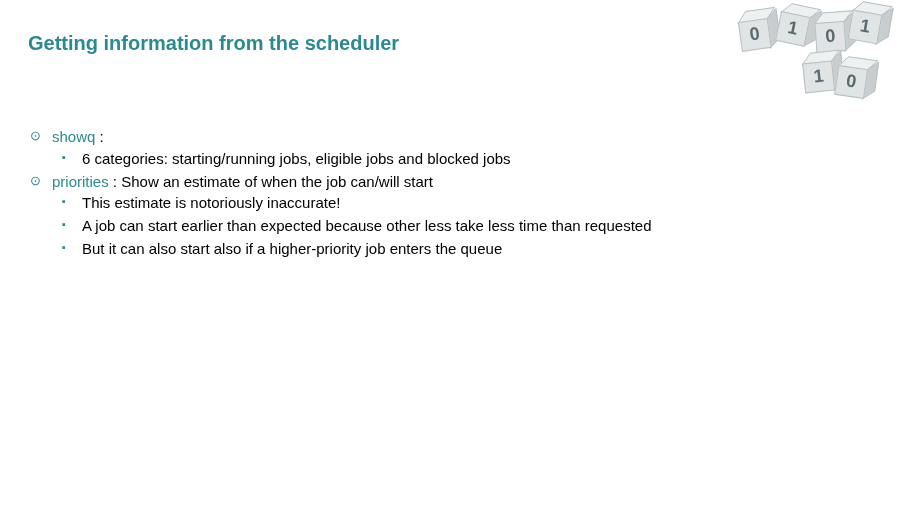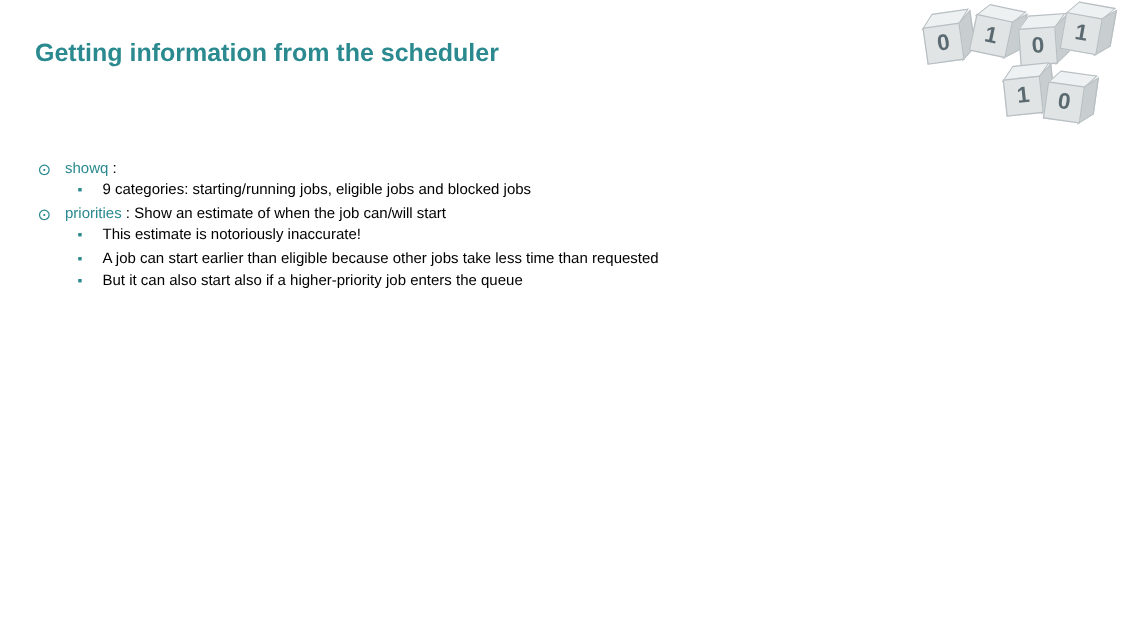--- a/index.html
+++ b/index.html
@@ -18,21 +18,21 @@
     top: 32px;
     font-size: 20px;
     font-weight: bold;
     color: #2a8a8f;
   }
   .content {
     position: absolute;
     left: 30px;
     top: 126px;
     width: 850px;
-    font-size: 12px;
+    font-size: 15px;
     color: #000;
     line-height: 1.45;
   }
   ul.level1 {
     list-style: none;
     margin: 0;
     padding: 0;
   }
   ul.level1 > li {
     position: relative;
@@ -160,25 +160,25 @@
   </div>
 </div>
 
 <div class="title">Getting information from the scheduler</div>
 
 <div class="content">
   <ul class="level1">
     <li>
       <span class="cmd">showq</span><span> :</span>
       <ul class="level2">
-        <li>9 categories: starting/running jobs, eligible jobs and blocked jobs</li>
+        <li>6 categories: starting/running jobs, eligible jobs and blocked jobs</li>
       </ul>
     </li>
     <li>
       <span class="cmd">priorities</span><span> : Show an estimate of when the job can/will start</span>
       <ul class="level2">
         <li>This estimate is notoriously inaccurate!</li>
-        <li>A job can start earlier than eligible because other jobs take less time than requested</li>
+        <li>A job can start earlier than expected because other less take less time than requested</li>
         <li>But it can also start also if a higher-priority job enters the queue</li>
       </ul>
     </li>
   </ul>
 </div>
 
 </body></html>

